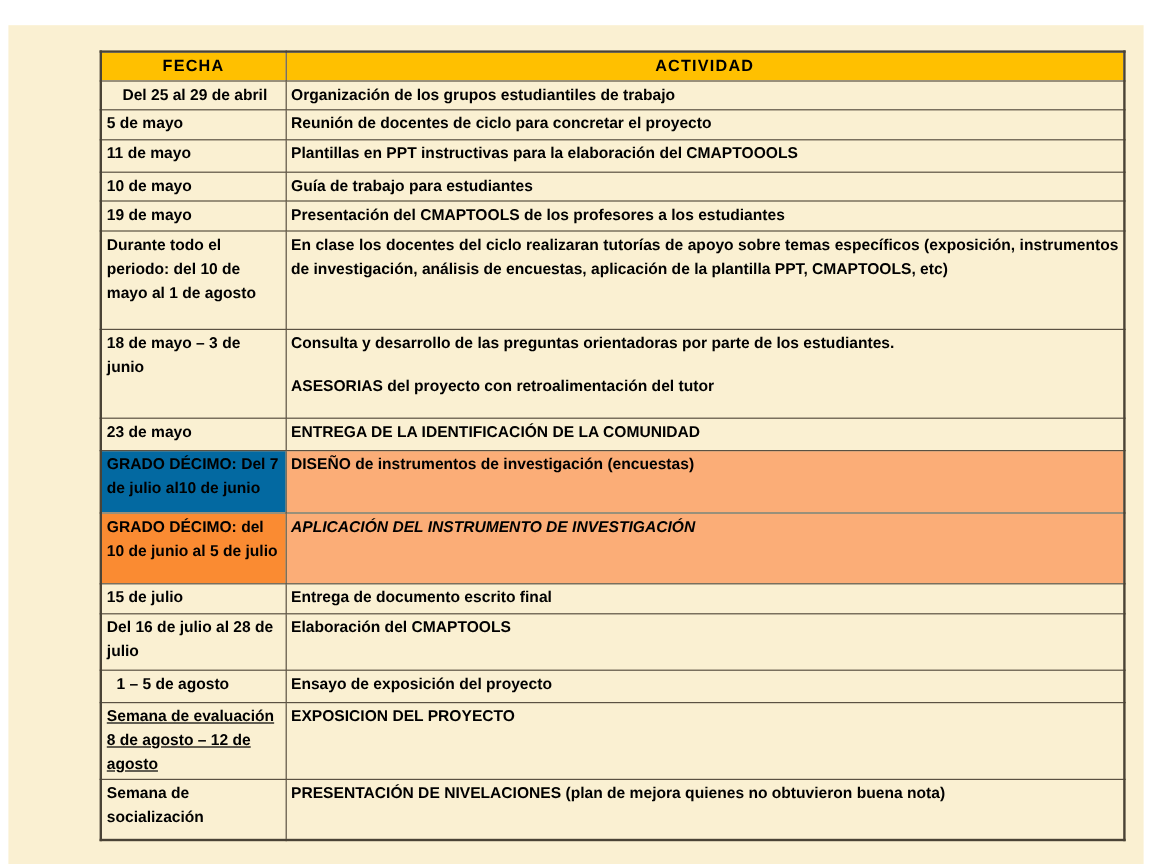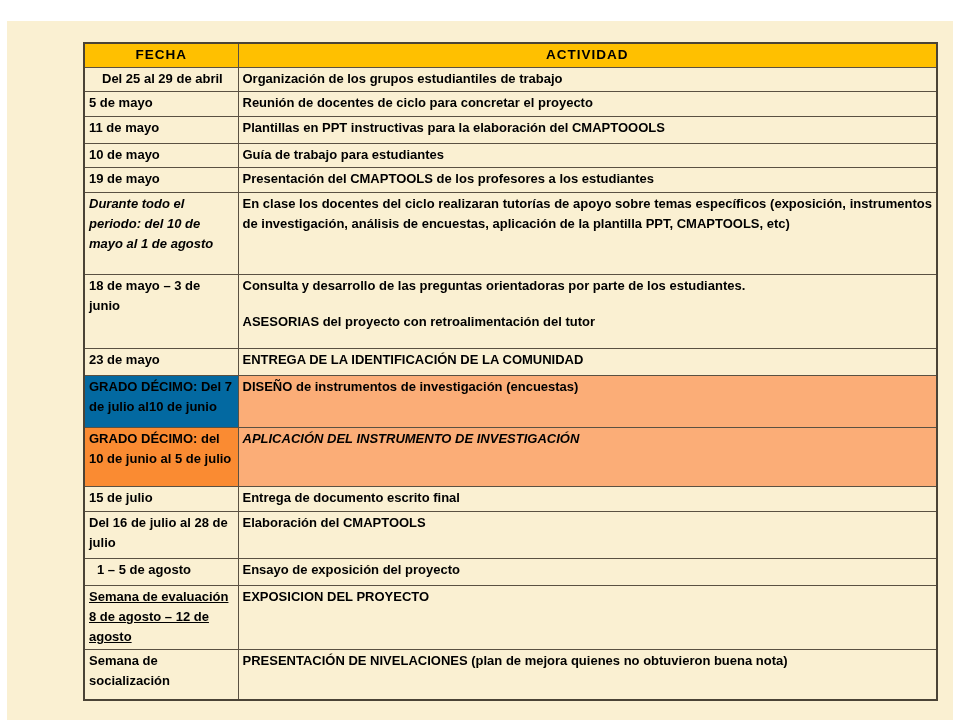--- a/index.html
+++ b/index.html
@@ -106,21 +106,21 @@
               <p>Guía de trabajo para estudiantes</p>
             </td>
           </tr>
           <tr>
             <td class="fecha-cell" style="height: 21px;">19 de mayo</td>
             <td class="actividad-cell">
               <p>Presentación del CMAPTOOLS de los profesores a los estudiantes</p>
             </td>
           </tr>
           <tr>
-            <td class="fecha-cell" style="height: 78px; font-style: italic;">Durante todo el periodo: del 10 de mayo al 1 de agosto</td>
+            <td class="fecha-cell" style="height: 78px;">Durante todo el periodo: del 10 de mayo al 1 de agosto</td>
             <td class="actividad-cell justify-cell">
               <p>En clase los docentes del ciclo realizaran tutorías de apoyo sobre temas específicos (exposición, instrumentos de investigación, análisis de encuestas, aplicación de la plantilla PPT, CMAPTOOLS, etc)</p>
             </td>
           </tr>
           <tr>
             <td class="fecha-cell" style="height: 70px;">18 de mayo – 3 de junio</td>
             <td class="actividad-cell">
               <p>Consulta y desarrollo de las preguntas orientadoras por parte de los estudiantes.</p>
               <p>ASESORIAS del proyecto con retroalimentación del tutor</p>
             </td>

